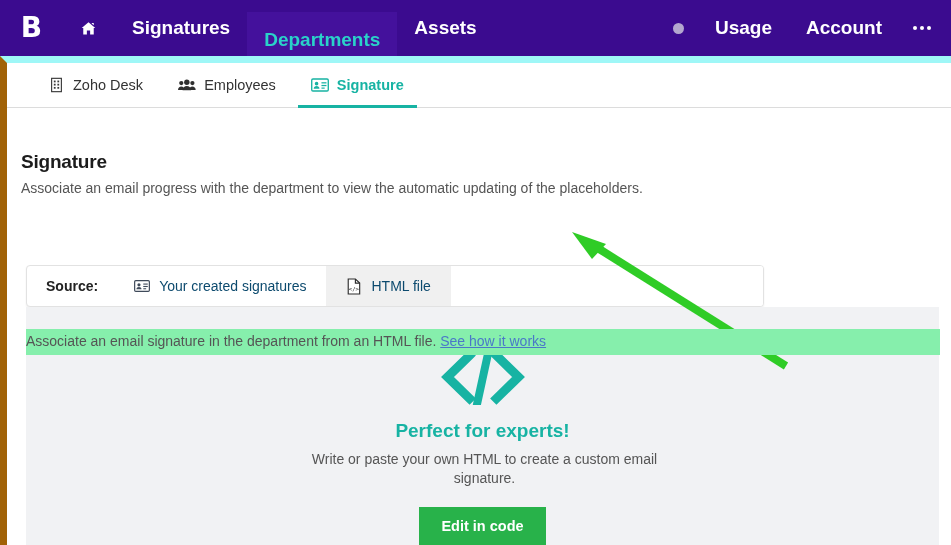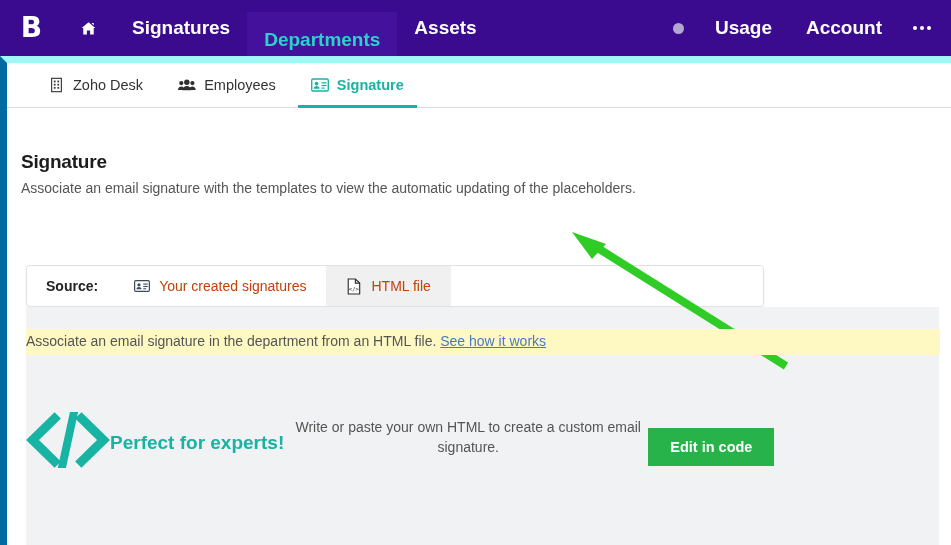--- a/index.html
+++ b/index.html
@@ -70,21 +70,21 @@
   
   .home-svg { width: 17px; height: 17px; display: block; }
 
   
   #page {
     position: absolute;
     left: 0; top: 56px;
     width: 951px; height: 489px;
     background: #ffffff;
     border-top: 7px solid #9ff7f7;
-    border-left: 7px solid #0369a1;
+    border-left: 7px solid #a16207;
     overflow: hidden;
   }
   #pageinner {
     position: relative;
     width: 944px; height: 482px;
     background: #ffffff;
   }
 
   
   #subtabs {
@@ -152,21 +152,21 @@
     display: flex; align-items: center;
     padding: 0 16px 0 19px;
     font-size: 14px; font-weight: bold;
     color: #222222;
     white-space: nowrap;
   }
   .source-opt {
     display: flex; align-items: center;
     padding: 0 20px;
     font-size: 14px;
-    color: #c2410c;
+    color: #0c4a6e;
     cursor: pointer;
     white-space: nowrap;
     user-select: none;
     background: transparent;
   }
   .source-opt.selected {
     background: #f0f0f0;
   }
   .source-opt .oicon {
     display: inline-flex;
@@ -186,21 +186,21 @@
     color: #4a78c8;
     text-decoration: underline;
     cursor: pointer;
   }
 
   
   #empty-panel {
     position: absolute; left: 19px; top: 244px;
     width: 913px; height: 238px;
     background: #f1f2f4;
-    display: flex; flex-direction: row;
+    display: flex; flex-direction: column;
     align-items: center;
     padding-top: 42px;
   }
   #code-icon-wrap { margin-bottom: 11px; }
   #panel-title {
     font-size: 19px; font-weight: bold;
     color: #17b3a3;
     margin: 0 0 8px 0;
   }
   #panel-desc {
@@ -318,21 +318,21 @@
             <rect x="11.6" y="10.3" width="3.6" height="1.3" fill="#17b3a3"></rect>
           </svg>
         </span>
         <span>Signature</span>
       </div>
 
     </div>
 
     <div id="heading-block">
       <h1 id="page-title">Signature</h1>
-      <p id="page-subtitle">Associate an email signature with the templates to view the automatic updating of the placeholders.</p>
+      <p id="page-subtitle">Associate an email progress with the department to view the automatic updating of the placeholders.</p>
     </div>
 
     <div id="source-bar">
       <div id="source-label">Source:</div>
 
       <div class="source-opt">
         <span class="oicon">
           <svg width="16" height="12" viewBox="0 0 20 15" aria-hidden="true">
             <rect x="0.8" y="0.8" width="18.4" height="13.4" rx="1.4" fill="none" stroke="#3f4a5a" stroke-width="1.5"></rect>
             <circle cx="6.2" cy="6" r="2" fill="#3f4a5a"></circle>
@@ -366,21 +366,21 @@
           <path d="M28.5 6.5 6.5 28l22 21.5" fill="none" stroke="#17b3a3" stroke-width="9" stroke-linecap="square" stroke-linejoin="miter"></path>
           <path d="M55.5 6.5 77.5 28l-22 21.5" fill="none" stroke="#17b3a3" stroke-width="9" stroke-linecap="square" stroke-linejoin="miter"></path>
           <path d="M47.5 2.5 36.5 53" fill="none" stroke="#17b3a3" stroke-width="8" stroke-linecap="square"></path>
         </svg>
       </div>
       <div id="panel-title">Perfect for experts!</div>
       <div id="panel-desc">Write or paste your own HTML to create a custom email signature.</div>
       <button id="edit-code-btn">Edit in code</button>
     </div>
 
-    <div id="helper-line" style="background:#fef9c3; padding:4px 0 6px 0; z-index:5; width:914px; left:19px; top:266px;">
+    <div id="helper-line" style="background:#86efac; padding:4px 0 6px 0; z-index:5; width:914px; left:19px; top:266px;">
       <span>Associate an email signature in the department from an HTML file.</span>
       <span id="helper-link">See how it works</span>
     </div>
 
   </div>
 </div>
 
 <svg id="arrow-overlay" viewBox="0 0 951 545">
   <g>
     <line x1="786" y1="366" x2="596" y2="247" stroke="#2fcc26" stroke-width="8" stroke-linecap="butt"></line>

